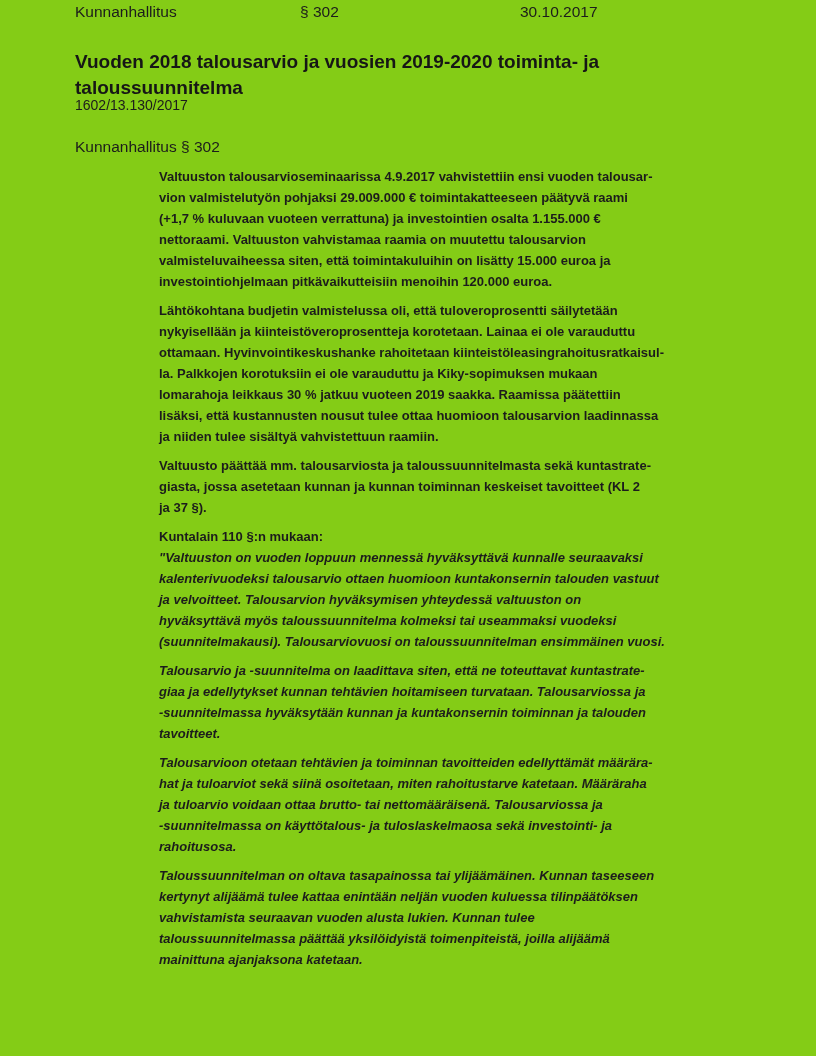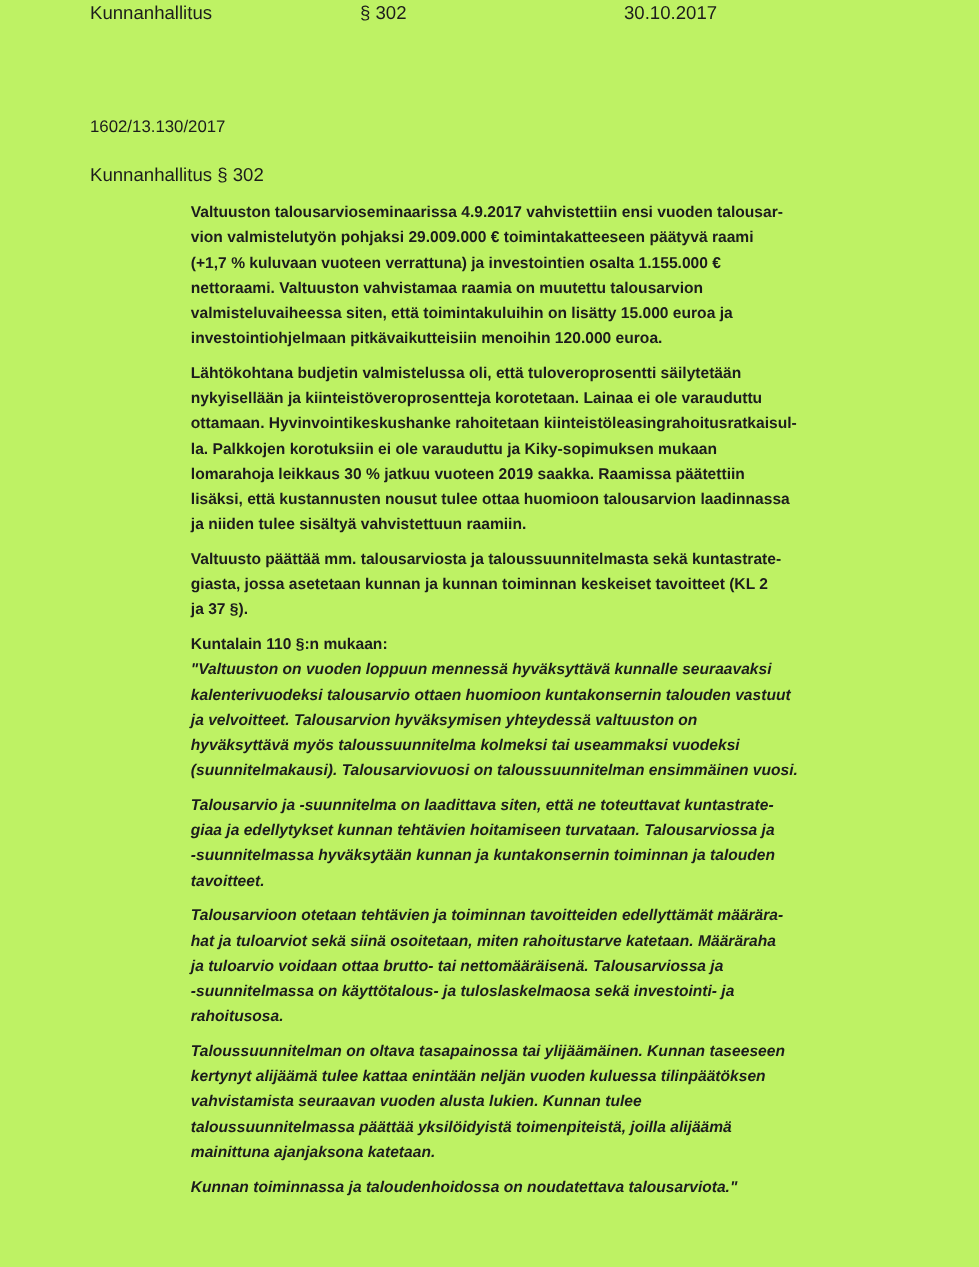--- a/index.html
+++ b/index.html
@@ -4,21 +4,21 @@
 <style>
   html, body {
     margin: 0;
     padding: 0;
     background: #ffffff;
   }
   .page {
     position: relative;
     width: 816px;
     height: 1056px;
-    background: #bef264;
+    background: #84cc16;
     overflow: hidden;
     font-family: "Liberation Sans", "DejaVu Sans", sans-serif;
     color: #1c1c1c;
   }
   .doc-header {
     position: absolute;
     top: 1px;
     left: 0;
     right: 0;
     height: 21px;
@@ -74,20 +74,22 @@
 <body>
 
 <div class="page">
 
   <div class="doc-header">
     <span class="committee">Kunnanhallitus</span>
     <span class="section">§ 302</span>
     <span class="date">30.10.2017</span>
   </div>
 
+  <h1 class="doc-title">Vuoden 2018 talousarvio ja vuosien 2019-2020 toiminta- ja
+taloussuunnitelma</h1>
 
   <div class="case-number">1602/13.130/2017</div>
 
   <div class="subheading">Kunnanhallitus § 302</div>
 
   <div class="doc-body">
     <p>Valtuuston talousarvioseminaarissa 4.9.2017 vahvistettiin ensi vuoden talousar-
 vion valmistelutyön pohjaksi 29.009.000 € toimintakatteeseen päätyvä raami
 (+1,7 % kuluvaan vuoteen verrattuna) ja investointien osalta 1.155.000 €
 nettoraami. Valtuuston vahvistamaa raamia on muutettu talousarvion
@@ -116,16 +118,15 @@
     <p class="italic">Talousarvioon otetaan tehtävien ja toiminnan tavoitteiden edellyttämät määrära-
 hat ja tuloarviot sekä siinä osoitetaan, miten rahoitustarve katetaan. Määräraha
 ja tuloarvio voidaan ottaa brutto- tai nettomääräisenä. Talousarviossa ja
 -suunnitelmassa on käyttötalous- ja tuloslaskelmaosa sekä investointi- ja
 rahoitusosa.</p>
     <p class="italic">Taloussuunnitelman on oltava tasapainossa tai ylijäämäinen. Kunnan taseeseen
 kertynyt alijäämä tulee kattaa enintään neljän vuoden kuluessa tilinpäätöksen
 vahvistamista seuraavan vuoden alusta lukien. Kunnan tulee
 taloussuunnitelmassa päättää yksilöidyistä toimenpiteistä, joilla alijäämä
 mainittuna ajanjaksona katetaan.</p>
-    <p class="italic">Kunnan toiminnassa ja taloudenhoidossa on noudatettava talousarviota."</p>
   </div>
 
 </div>
 
 </body></html>

